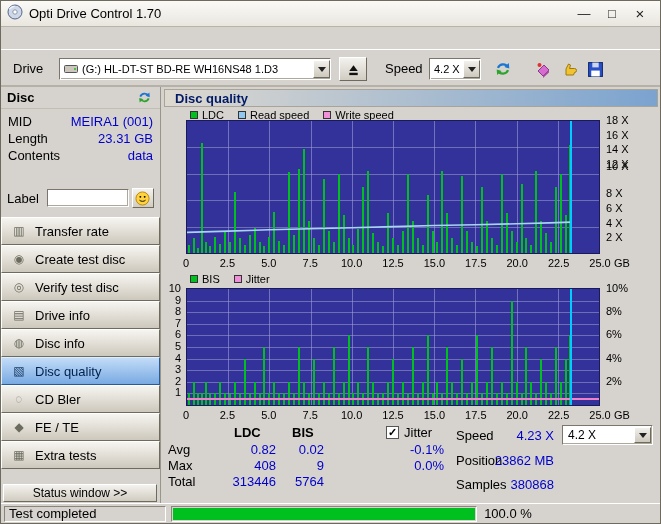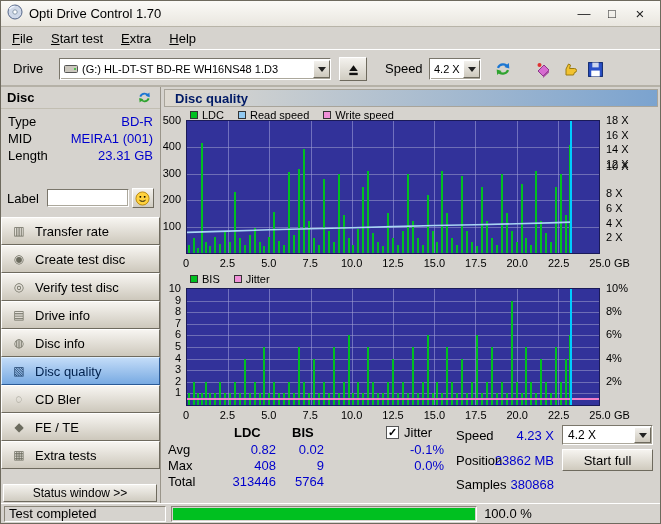--- a/index.html
+++ b/index.html
@@ -120,26 +120,20 @@
         </svg>
     </span>
     <span class="title">Opti Drive Control 1.70</span>
     <div class="win-btns">
       <div class="win-btn">—</div>
       <div class="win-btn">□</div>
       <div class="win-btn close">×</div>
     </div>
   </div>
 
-  <div class="menubar">
-    <span class="menu-item">File</span>
-    <span class="menu-item">Start test</span>
-    <span class="menu-item">Extra</span>
-    <span class="menu-item">Help</span>
-  </div>
 
   <div class="toolbar">
     <span class="tlabel" style="left:12px">Drive</span>
     <div class="combo" style="left:58px;width:272px">
       <span style="display:flex;margin-right:4px">
         <svg width="14" height="14" viewBox="0 0 14 14">
             <rect x="0.5" y="3.5" width="13" height="7" rx="1" fill="#cbc7bd" stroke="#555"></rect>
             <circle cx="11" cy="7" r="1.1" fill="#33bb33"></circle>
           </svg>
       </span>
@@ -199,30 +193,30 @@
           <svg width="15" height="15" viewBox="0 0 16 16">
               <path d="M12.5 6.5a5 5 0 0 0-9 .5" fill="none" stroke="#1b76d2" stroke-width="2"></path>
               <polygon points="13.2,2.6 13.6,7.6 9.2,6.2" fill="#1b76d2"></polygon>
               <path d="M3.5 9.5a5 5 0 0 0 9-.5" fill="none" stroke="#2fa32f" stroke-width="2"></path>
               <polygon points="2.8,13.4 2.4,8.4 6.8,9.8" fill="#2fa32f"></polygon>
             </svg>
         </span>
       </div>
       <div class="info-rows">
         <div class="info-row">
-          <span class="ilabel">Type</span>
-          <span class="ivalue">BD-R</span>
-        </div>
-        <div class="info-row">
           <span class="ilabel">MID</span>
           <span class="ivalue">MEIRA1 (001)</span>
         </div>
         <div class="info-row">
           <span class="ilabel">Length</span>
           <span class="ivalue">23.31 GB</span>
+        </div>
+        <div class="info-row">
+          <span class="ilabel">Contents</span>
+          <span class="ivalue">data</span>
         </div>
       </div>
       <div class="label-row">
         <span class="ilabel">Label</span>
         <input class="label-input" type="text" value="" style="">
         <span class="smiley-btn">
           <svg width="15" height="15" viewBox="-8 -8 16 16">
               <circle r="7" fill="#ffd23e" stroke="#b8860b"></circle>
               <circle cx="-2.3" cy="-1.8" r="1" fill="#000"></circle>
               <circle cx="2.3" cy="-1.8" r="1" fill="#000"></circle>
@@ -282,27 +276,20 @@
         <span class="leg-item">
             <i class="sq" style="background: rgb(144, 200, 240);"></i>
             <span>Read speed</span>
           </span>
         <span class="leg-item">
             <i class="sq" style="background: rgb(240, 144, 216);"></i>
             <span>Write speed</span>
           </span>
       </div>
 
-      <div class="ylabels" id="chart1-yl">
-          <span style="top: -6px;">500</span>
-          <span style="top: 20.4px;">400</span>
-          <span style="top: 46.8px;">300</span>
-          <span style="top: 73.2px;">200</span>
-          <span style="top: 99.6px;">100</span>
-        </div>
       <div class="plot" id="chart1-plot">
           <div class="gl-v" style="left: 10%;"></div>
           <div class="gl-v" style="left: 20%;"></div>
           <div class="gl-v" style="left: 30%;"></div>
           <div class="gl-v" style="left: 40%;"></div>
           <div class="gl-v" style="left: 50%;"></div>
           <div class="gl-v" style="left: 60%;"></div>
           <div class="gl-v" style="left: 70%;"></div>
           <div class="gl-v" style="left: 80%;"></div>
           <div class="gl-v" style="left: 90%;"></div>
@@ -591,21 +578,20 @@
         <span class="abs blue ra" style="left:330px;top:3px;width:62px">4.23 X</span>
         <div class="abs sel" style="left:400px;top:0;width:91px;height:20px">
           <span class="ctext">4.2 X</span>
           <span class="cbtn">
               <span class="tri-down"></span>
             </span>
         </div>
 
         <span class="abs" style="left:294px;top:28px">Position</span>
         <span class="abs blue ra" style="left:330px;top:28px;width:62px">23862 MB</span>
-        <div class="abs btn" style="left:400px;top:24px;width:91px;height:22px">Start full</div>
 
         <span class="abs" style="left:294px;top:52px">Samples</span>
         <span class="abs blue ra" style="left:330px;top:52px;width:62px">380868</span>
       </div>
     </div>
   </div>
 
   <div class="statusbar">
     <div class="sb-seg sb-text">Test completed</div>
     <div class="sb-seg progress">

